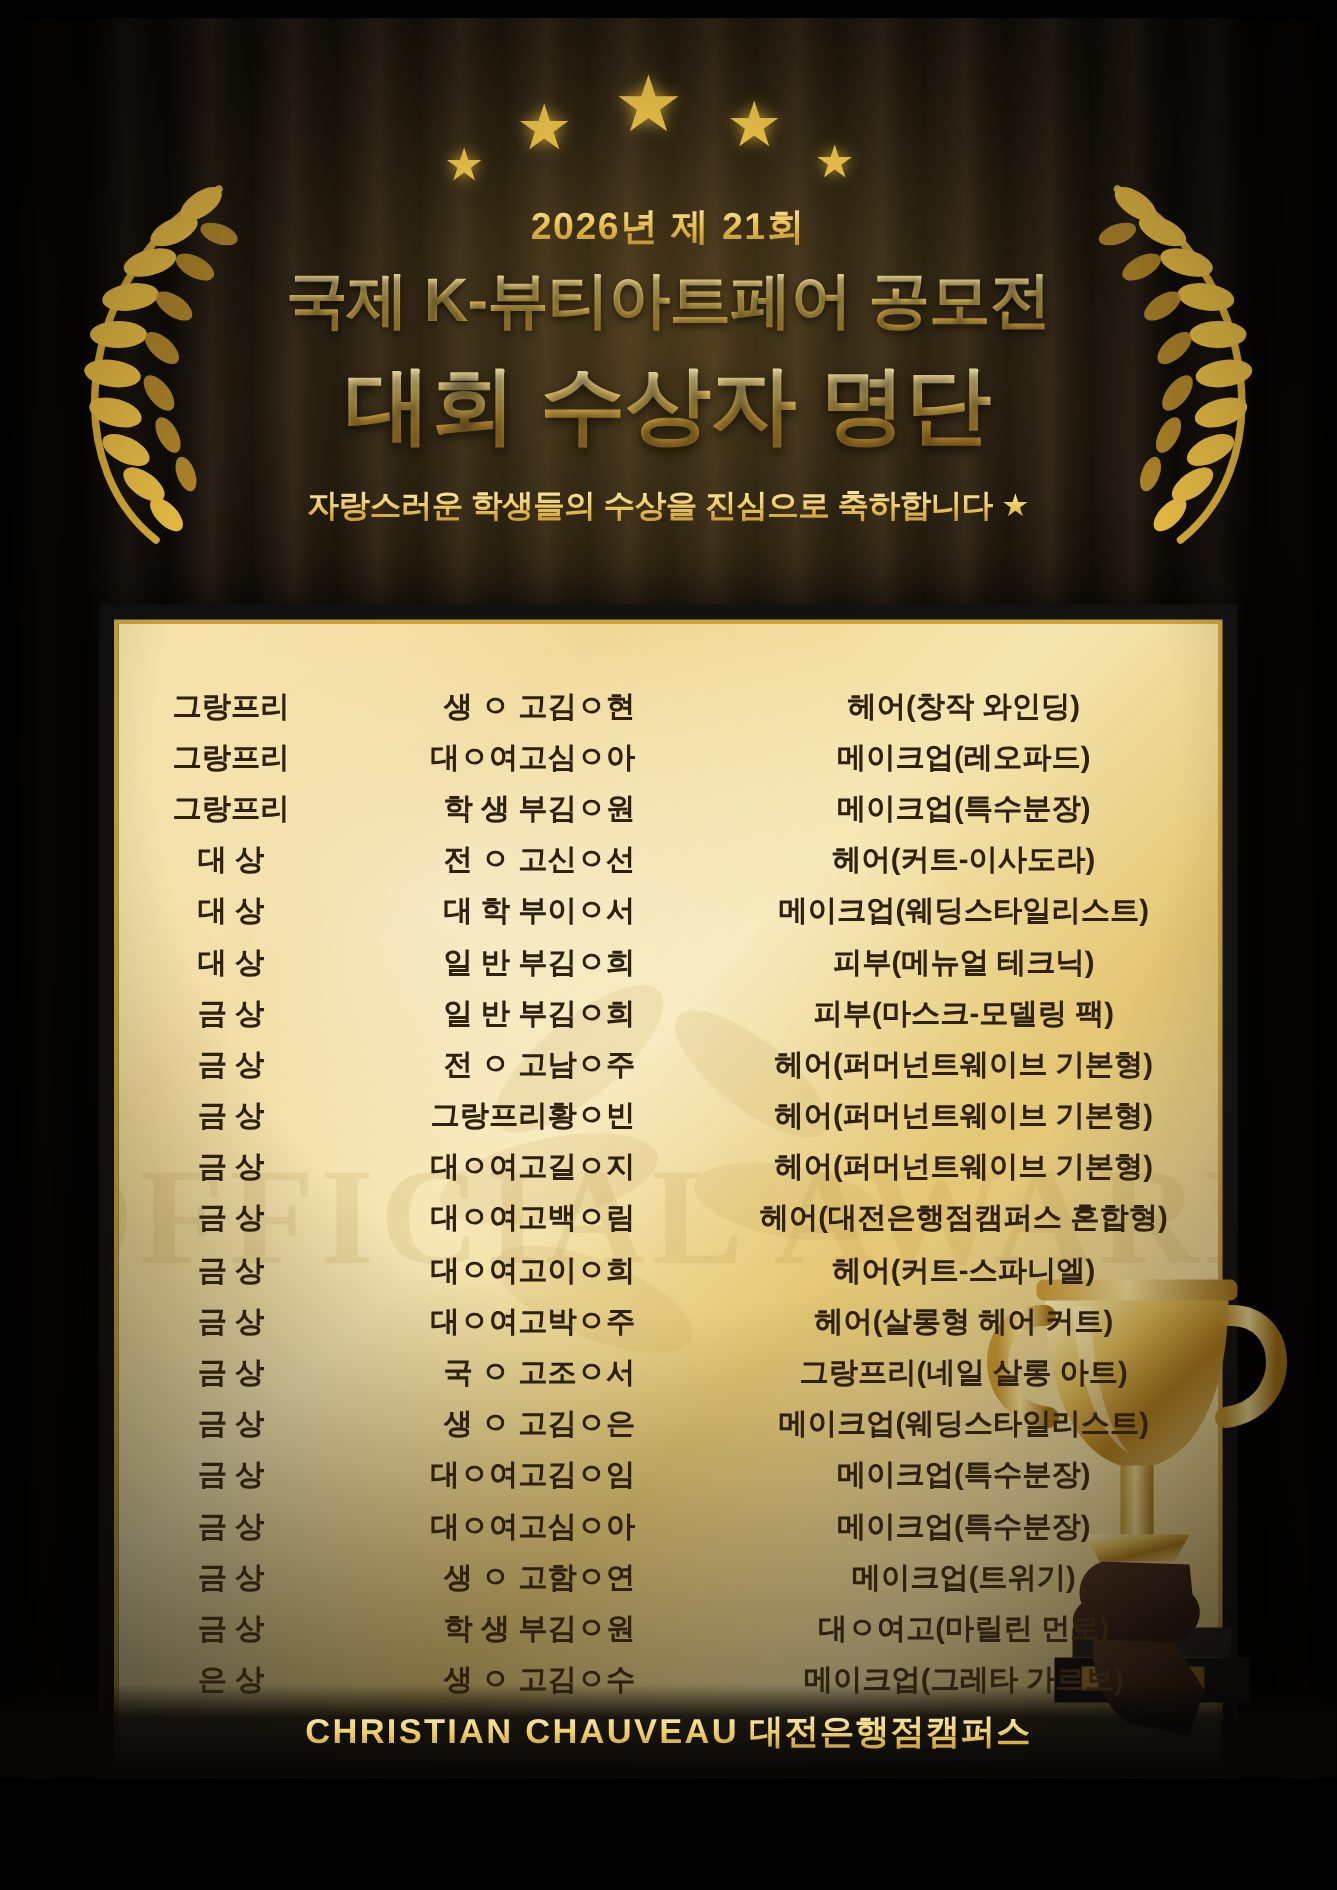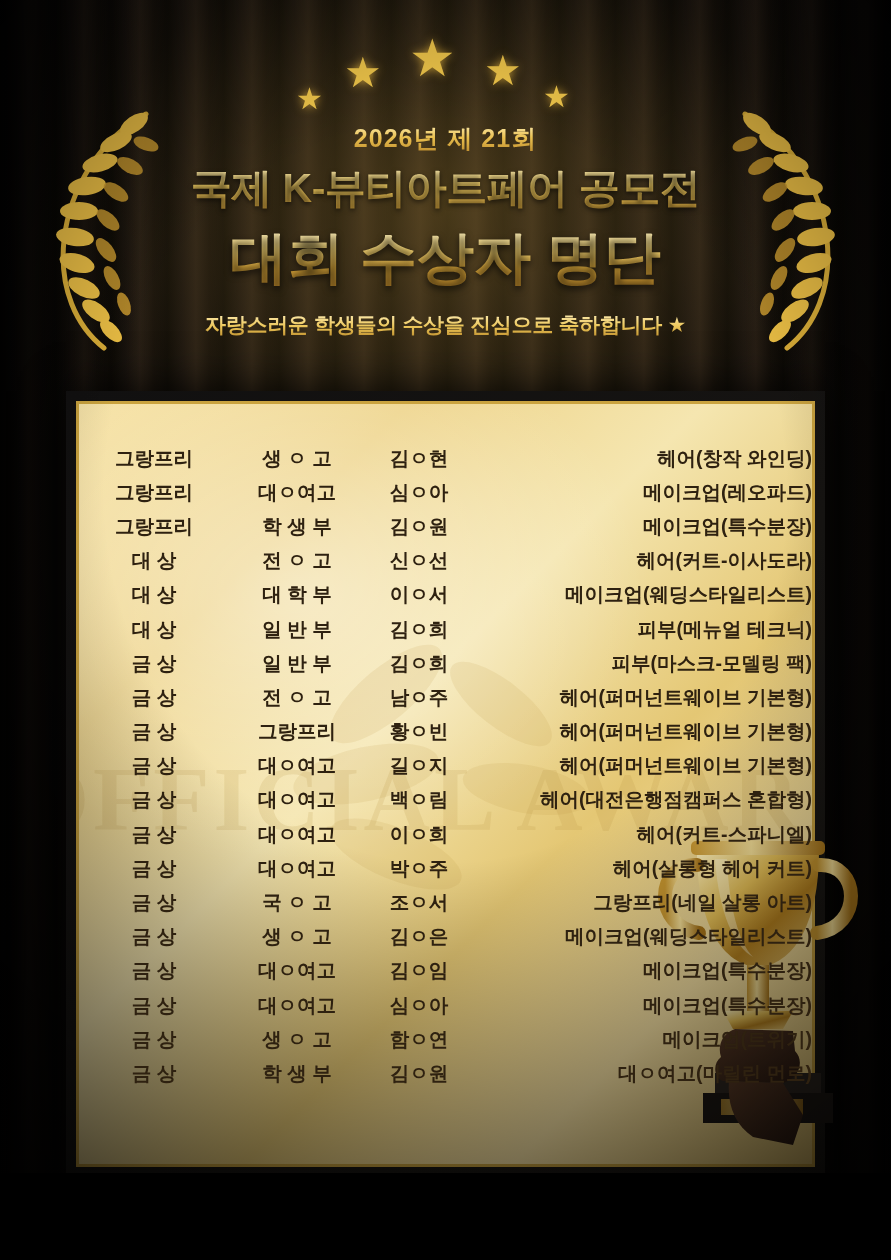--- a/index.html
+++ b/index.html
@@ -11,20 +11,21 @@
   }
   .poster {
     position: relative;
     width: 891px; height: 1173px;
     background:
       radial-gradient(ellipse 70% 45% at 50% 18%, rgba(120,95,40,0.55) 0%, rgba(40,32,14,0.25) 55%, rgba(0,0,0,0) 78%),
       repeating-linear-gradient(90deg,
         #0b0906 0px, #191310 14px, #2a2018 28px, #140f0b 42px, #0a0806 56px),
       linear-gradient(180deg, #14100c 0%, #070605 100%);
     overflow: hidden;
+    margin-top: 12px;
   }
   
   .curtain-left, .curtain-right {
     position: absolute; top: 0; bottom: 0; width: 150px;
     pointer-events: none;
   }
   .curtain-left { left: 0; background: linear-gradient(90deg, rgba(0,0,0,0.92) 0%, rgba(0,0,0,0.25) 70%, rgba(0,0,0,0) 100%); }
   .curtain-right { right: 0; background: linear-gradient(270deg, rgba(0,0,0,0.92) 0%, rgba(0,0,0,0.25) 70%, rgba(0,0,0,0) 100%); }
   .vignette {
     position: absolute; inset: 0;
@@ -126,31 +127,30 @@
     color: #2e2110;
   }
   td.c-prize {
     width: 150px;
     text-align: center;
     color: #a9761a;
     letter-spacing: 0px;
   }
   td.c-school {
     width: 136px;
-    text-align: center;
+    text-align: right;
     color: #2a1d0d;
   }
   td.c-name {
     width: 108px;
-    text-align: center;
     color: #1d1407;
   }
   td.c-cat {
     padding-left: 14px;
-    text-align: right;
+    text-align: center;
     color: #241906;
     font-weight: bold;
   }
 
   
   .trophy { position: absolute; right: 18px; bottom: 28px; width: 230px; height: 330px; }
   .trophy svg { width: 100%; height: 100%; display: block; }
 
   
   .footer {
@@ -365,20 +365,26 @@
             <td class="c-school">생 ㅇ 고</td>
             <td class="c-name">함ㅇ연</td>
             <td class="c-cat">메이크업(트위기)</td>
           </tr>
           <tr>
             <td class="c-prize spaced-src">금 상</td>
             <td class="c-school">학 생 부</td>
             <td class="c-name">김ㅇ원</td>
             <td class="c-cat">대ㅇ여고(마릴린 먼로)</td>
           </tr>
+          <tr>
+            <td class="c-prize spaced-src">은 상</td>
+            <td class="c-school">생 ㅇ 고</td>
+            <td class="c-name">김ㅇ수</td>
+            <td class="c-cat">메이크업(그레타 가르보)</td>
+          </tr>
         </tbody>
       </table>
     </div>
   </div>
 
   <div class="trophy">
     <svg viewBox="0 0 230 330" xmlns="http://www.w3.org/2000/svg">
       <defs>
         <linearGradient id="gold" x1="0" y1="0" x2="1" y2="1">
           <stop offset="0%" stop-color="#fff2bd"></stop>
@@ -412,14 +418,20 @@
 
       <path d="M92 214 C80 218 74 230 78 242 C70 248 70 262 80 266 L140 268 C156 264 162 246 152 236 L150 216 Z" fill="url(#skin)"></path>
       <path d="M86 266 C84 290 92 310 110 322 L150 330 L160 300 L140 268 Z" fill="url(#skin)"></path>
 
       <path d="M72 44 C76 100 92 132 110 142 C96 128 86 92 84 44 Z" fill="#fff6d2" opacity="0.45"></path>
     </svg>
   </div>
 
   <div class="vignette"></div>
 
+  <div class="footer">
+    <div class="footer-text">
+      <span class="footer-brand">CHRISTIAN CHAUVEAU</span>
+      <span>대전은행점캠퍼스</span>
+    </div>
+  </div>
 
 </div>
 
 </body></html>

